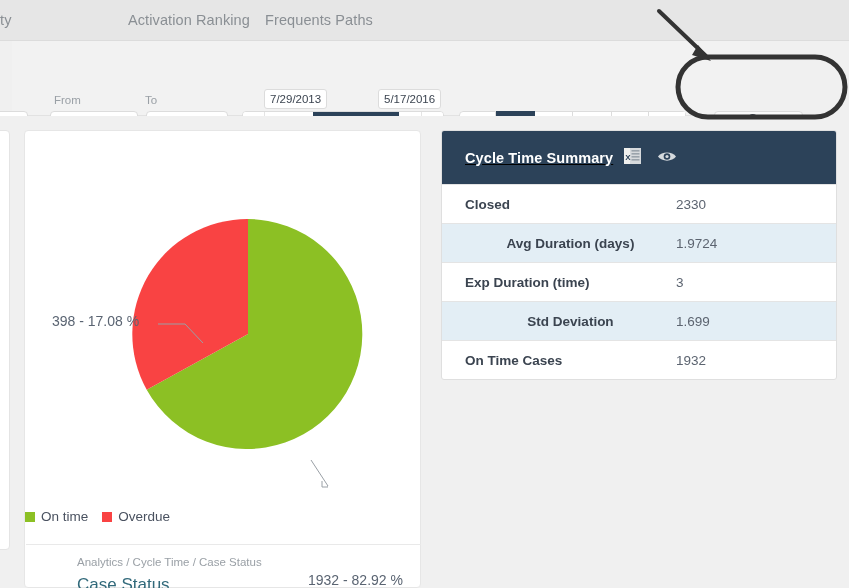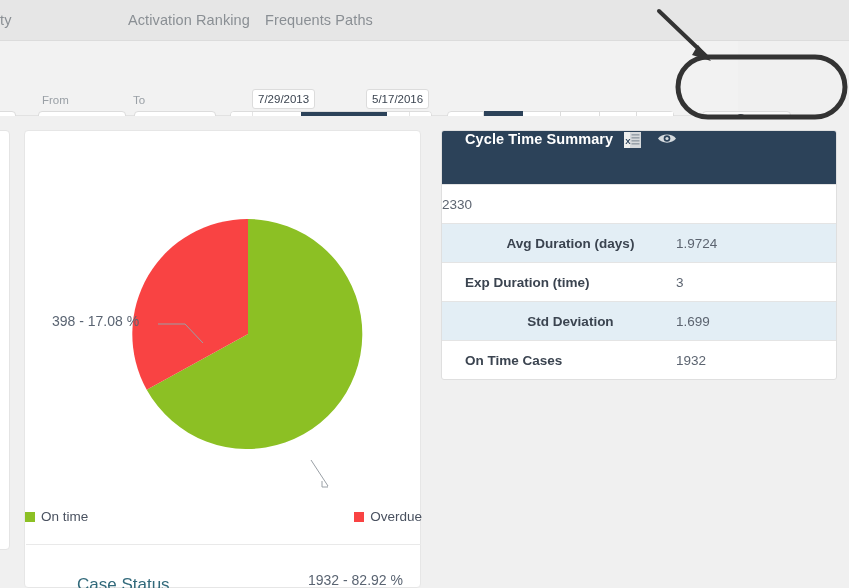--- a/index.html
+++ b/index.html
@@ -31,21 +31,21 @@
     white-space: nowrap;
     letter-spacing: .1px;
   }
   .tab-activity   { left: -18px; }
   .tab-activation { left: 84px; margin-left: 44px; }
   .tab-frequents  { left: 229px; margin-left: 36px; }
 
   
   .toolbar {
     position: absolute;
-    top: 41px; left: 0;
+    top: 41px; left: 12px;
     width: 738px;
     height: 75px;
     background: #f2f2f2;
     border-bottom: 1px solid #e2e2e2;
   }
 
   .fieldlabel {
     position: absolute;
     font-size: 11.5px;
     color: #9aa0a6;
@@ -235,21 +235,22 @@
   }
   .lbl-red  { left: 27px;  top: 182px; }
   .lbl-green{ left: 283px; top: 441px; }
 
   .legend {
     position: absolute;
     left: 0; top: 378px;
     width: 397px;
     display: flex;
     align-items: center;
-    justify-content: space-between;
+    justify-content: flex-start;
+    gap: 14px;
   }
   .legend-item { display: flex; align-items: center; gap: 6px; font-size: 13.5px; color: #4a5260; }
   .legend-swatch { width: 10px; height: 10px; display: block; }
 
   .card-divider {
     position: absolute;
     left: 1px; top: 413px;
     width: 395px;
     height: 1px;
     background: #e9e9e9;
@@ -274,23 +275,24 @@
     width: 396px;
     background: #fff;
     border: 1px solid #dfdfdf;
     border-radius: 3px;
     overflow: hidden;
   }
   .summary-head {
     height: 53px;
     background: #2c4259;
     display: flex;
-    align-items: flex-start;
+    align-items: center;
     padding-left: 23px;
     gap: 11px;
+    text-decoration: underline;
   }
   .summary-title {
     font-size: 14.5px;
     font-weight: bold;
     color: #fff;
     letter-spacing: .1px;
   }
   .xls-icon { display: block; }
   .eye-icon { display: block; margin-left: 5px; }
 
@@ -409,20 +411,21 @@
         <span class="legend-swatch" style="background:#8CC024"></span>
         <span>On time</span>
       </div>
       <div class="legend-item">
         <span class="legend-swatch" style="background:#F94343"></span>
         <span>Overdue</span>
       </div>
     </div>
 
     <div class="card-divider"></div>
+    <div class="breadcrumb">Analytics / Cycle Time / Case Status</div>
     <div class="page-title">Case Status</div>
   </div>
 
   <div class="summary-card">
     <div class="summary-head">
       <span class="summary-title">Cycle Time Summary</span>
       <span class="xls-icon">
         <svg width="17" height="18" viewBox="0 0 17 18">
           <rect x="0" y="1" width="6" height="16" fill="#f0f0ee"></rect>
           <rect x="6" y="1" width="11" height="16" fill="#d6d9dc"></rect>
@@ -438,20 +441,21 @@
       <span class="eye-icon">
         <svg width="20" height="13" viewBox="0 0 20 13">
           <path d="M1 6.5 C4.5 1 15.5 1 19 6.5 C15.5 12 4.5 12 1 6.5 Z" fill="#d5dade"></path>
           <circle cx="10" cy="6.5" r="3.3" fill="#2c4259"></circle>
           <circle cx="10" cy="6.5" r="1.6" fill="#d5dade"></circle>
         </svg>
       </span>
     </div>
 
     <div class="srow">
+      <span class="k">Closed</span>
       <span class="v">2330</span>
     </div>
     <div class="srow alt">
       <span class="k">Avg Duration (days)</span>
       <span class="v">1.9724</span>
     </div>
     <div class="srow">
       <span class="k">Exp Duration (time)</span>
       <span class="v">3</span>
     </div>

